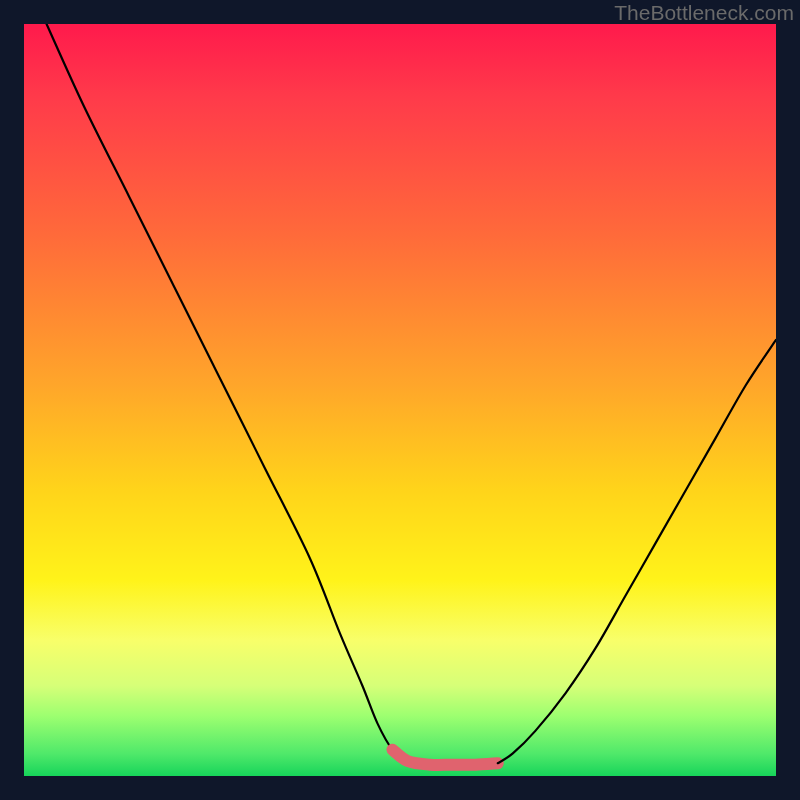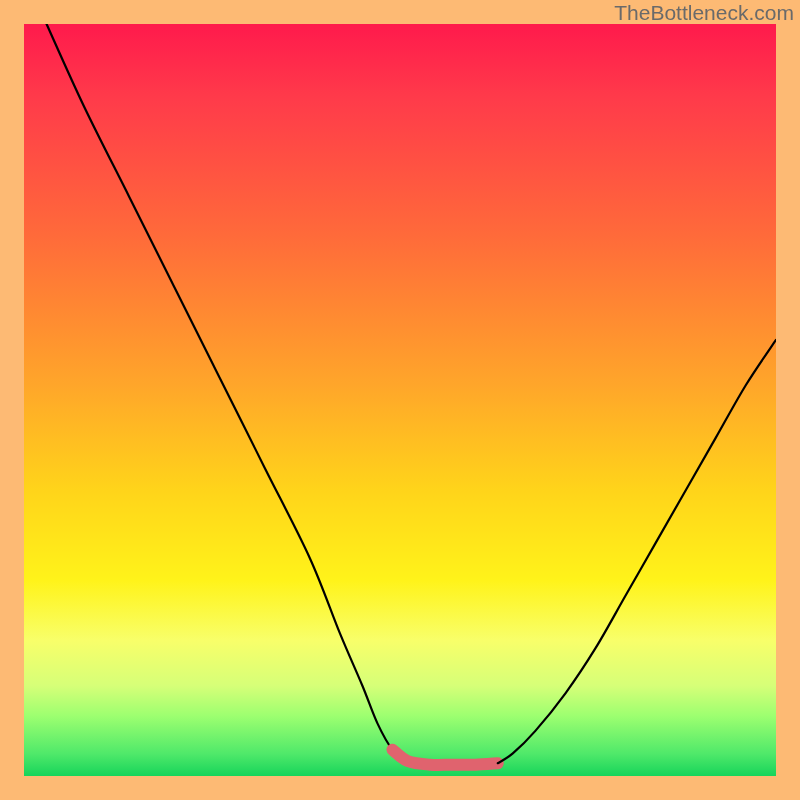--- a/index.html
+++ b/index.html
@@ -7,21 +7,21 @@
     padding: 0;
     width: 800px;
     height: 800px;
     overflow: hidden;
     font-family: Arial, Helvetica, sans-serif;
   }
   .stage {
     position: relative;
     width: 800px;
     height: 800px;
-    background: #fdba74;
+    background: #0f172a;
   }
   .plot-area {
     position: absolute;
     left: 24px;
     top: 24px;
     width: 752px;
     height: 752px;
     overflow: hidden;
   }
   

